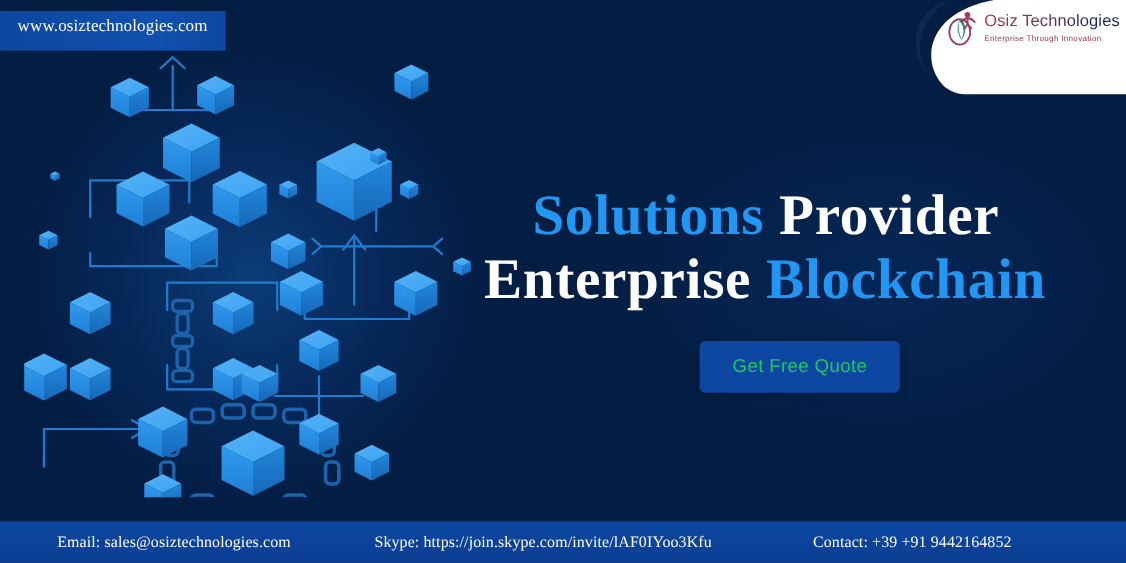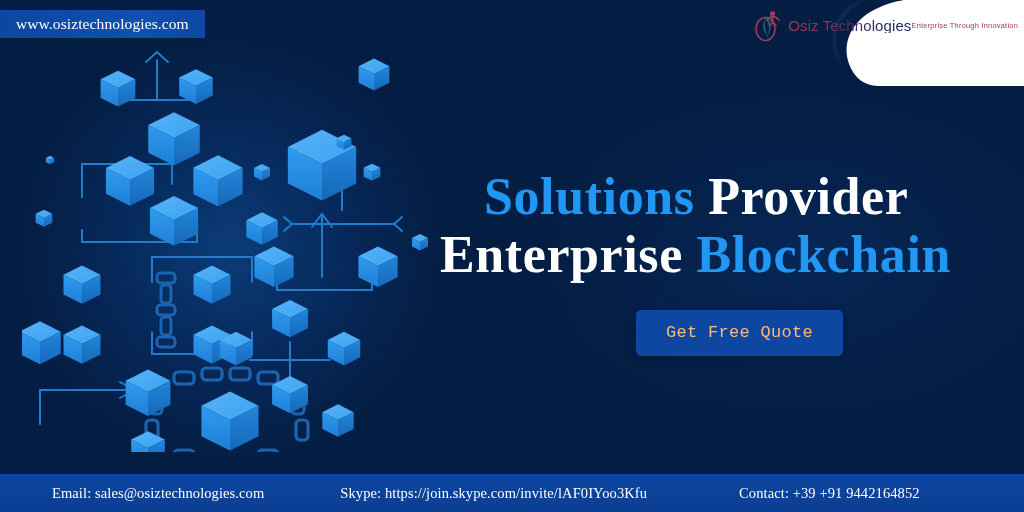--- a/index.html
+++ b/index.html
@@ -42,21 +42,21 @@
                 rgba(4,30,67,0) 70%);
     pointer-events: none;
   }
 
   
   .url-badge {
     position: absolute;
     left: 0;
     top: 10px;
     height: 28px;
-    padding: 0 16px 0 16px;
+    padding: 0 16px 8px 16px;
     display: flex;
     align-items: center;
     background: linear-gradient(90deg,#0d47a1 0%, #1050ae 70%, #0d47a1 100%);
     color: #ffffff;
     font-size: 15.5px;
     letter-spacing: .1px;
     white-space: nowrap;
     z-index: 8;
   }
 
@@ -73,21 +73,21 @@
   .logo {
     position: absolute;
     right: 6px;
     top: 7px;
     display: flex;
     align-items: center;
     gap: 5px;
     z-index: 9;
   }
   .logo-mark { width: 30px; height: 36px; flex: 0 0 auto; }
-  .logo-text { display: flex; flex-direction: row; line-height: 1; }
+  .logo-text { display: flex; flex-direction: column; line-height: 1; }
   .logo-name {
     font-family: "Liberation Sans", sans-serif;
     font-size: 15px;
     font-weight: 400;
     letter-spacing: .1px;
     background: linear-gradient(90deg,#a8385c 0%, #7d3256 35%, #2b2f62 70%, #14254f 100%);
     -webkit-background-clip: text;
     background-clip: text;
     color: transparent;
     white-space: nowrap;
@@ -133,22 +133,22 @@
   .headline .hl-accent { color: #2196f3; }
   .headline .hl-line { display: block; white-space: nowrap; }
   .headline .hl-line-2 { padding-left: 44px; }
 
   .cta {
     display: inline-block;
     margin-top: 26px;
     margin-left: 196px;
     padding: 13px 30px 14px 30px;
     background: #0d47a1;
-    color: #fdba74;
-    font-family: Liberation Mono, monospace;
+    color: #22c55e;
+    font-family: Liberation Sans, sans-serif;
     font-size: 17px;
     letter-spacing: .3px;
     border: none;
     border-radius: 5px;
     cursor: pointer;
     box-shadow: 0 2px 8px rgba(0,0,0,.28);
   }
 
   
   .footer {

